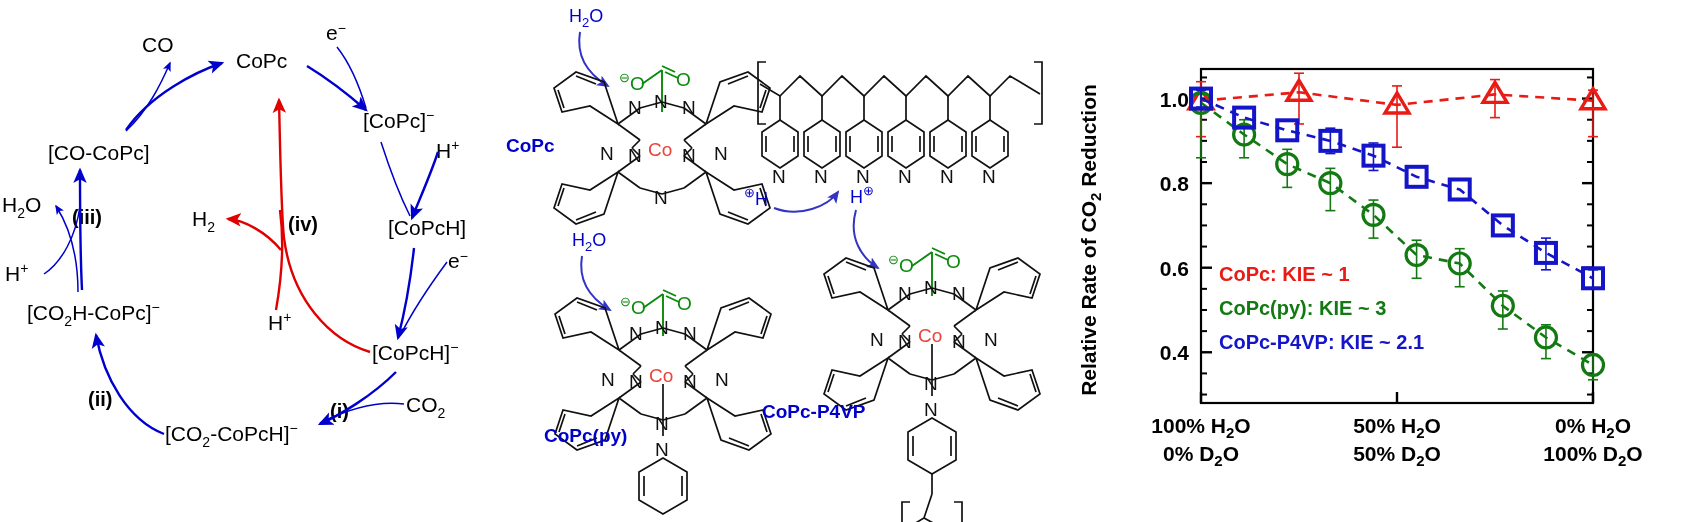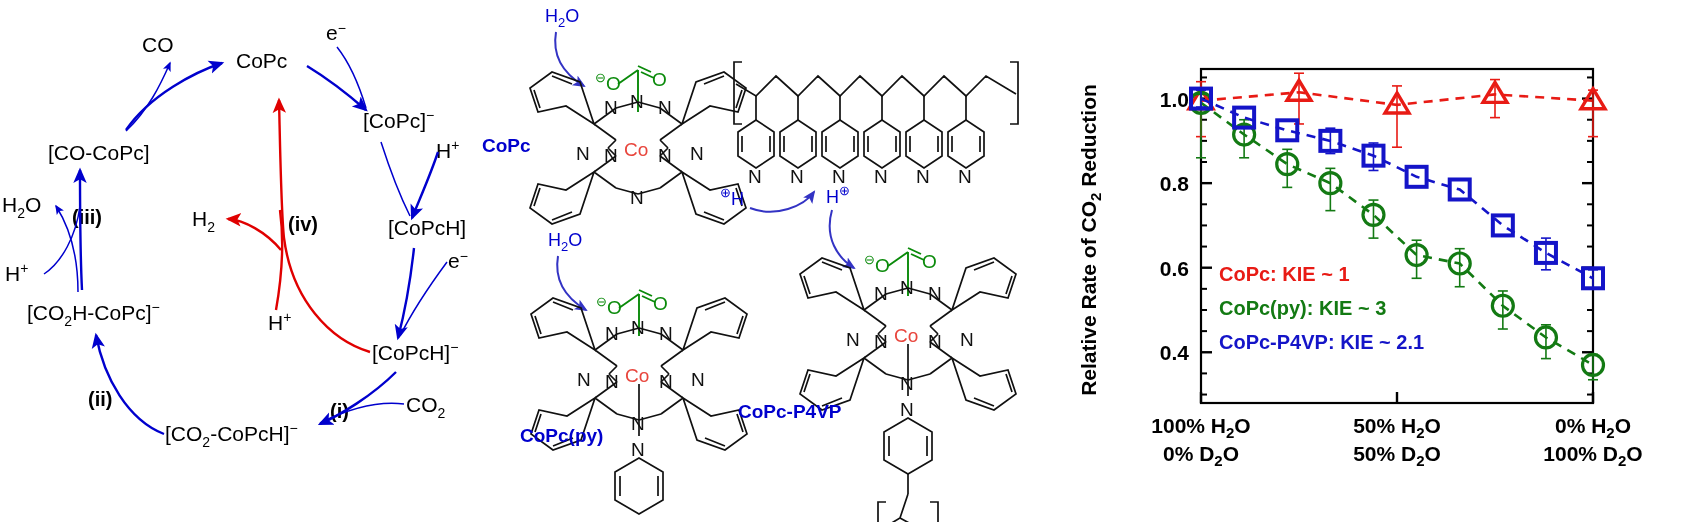--- a/index.html
+++ b/index.html
@@ -1,20 +1,20 @@
 <!DOCTYPE html>
 <html><head>
 <meta charset="utf-8">
 <style>
   html,body{margin:0;padding:0;background:#fff;}
   body{width:1696px;height:522px;position:relative;overflow:hidden;
        font-family:"Liberation Sans",sans-serif;color:#000;}
   .panel{position:absolute;top:0;height:522px;}
   #panel-mechanism{left:0;width:500px;}
-  #panel-structures{left:460px;width:600px;text-decoration:underline;}
+  #panel-structures{left:484px;width:600px;text-decoration:underline;}
   #panel-chart{left:1060px;width:636px;}
   svg{display:block;overflow:visible;}
   text{font-family:"Liberation Sans",sans-serif;}
   .lbl{font-size:21px;fill:#000;}
   .romanum{font-size:20px;font-weight:bold;fill:#000;}
   .bluearrow{stroke:#0000cd;fill:none;stroke-width:2.4;}
   .bluearrow-thin{stroke:#0000cd;fill:none;stroke-width:1.5;}
   .redarrow{stroke:#e00000;fill:none;stroke-width:2.4;}
   .struct-line{stroke:#111;fill:none;stroke-width:1.7;}
   .green-line{stroke:#0a8a0a;fill:none;stroke-width:1.9;}

